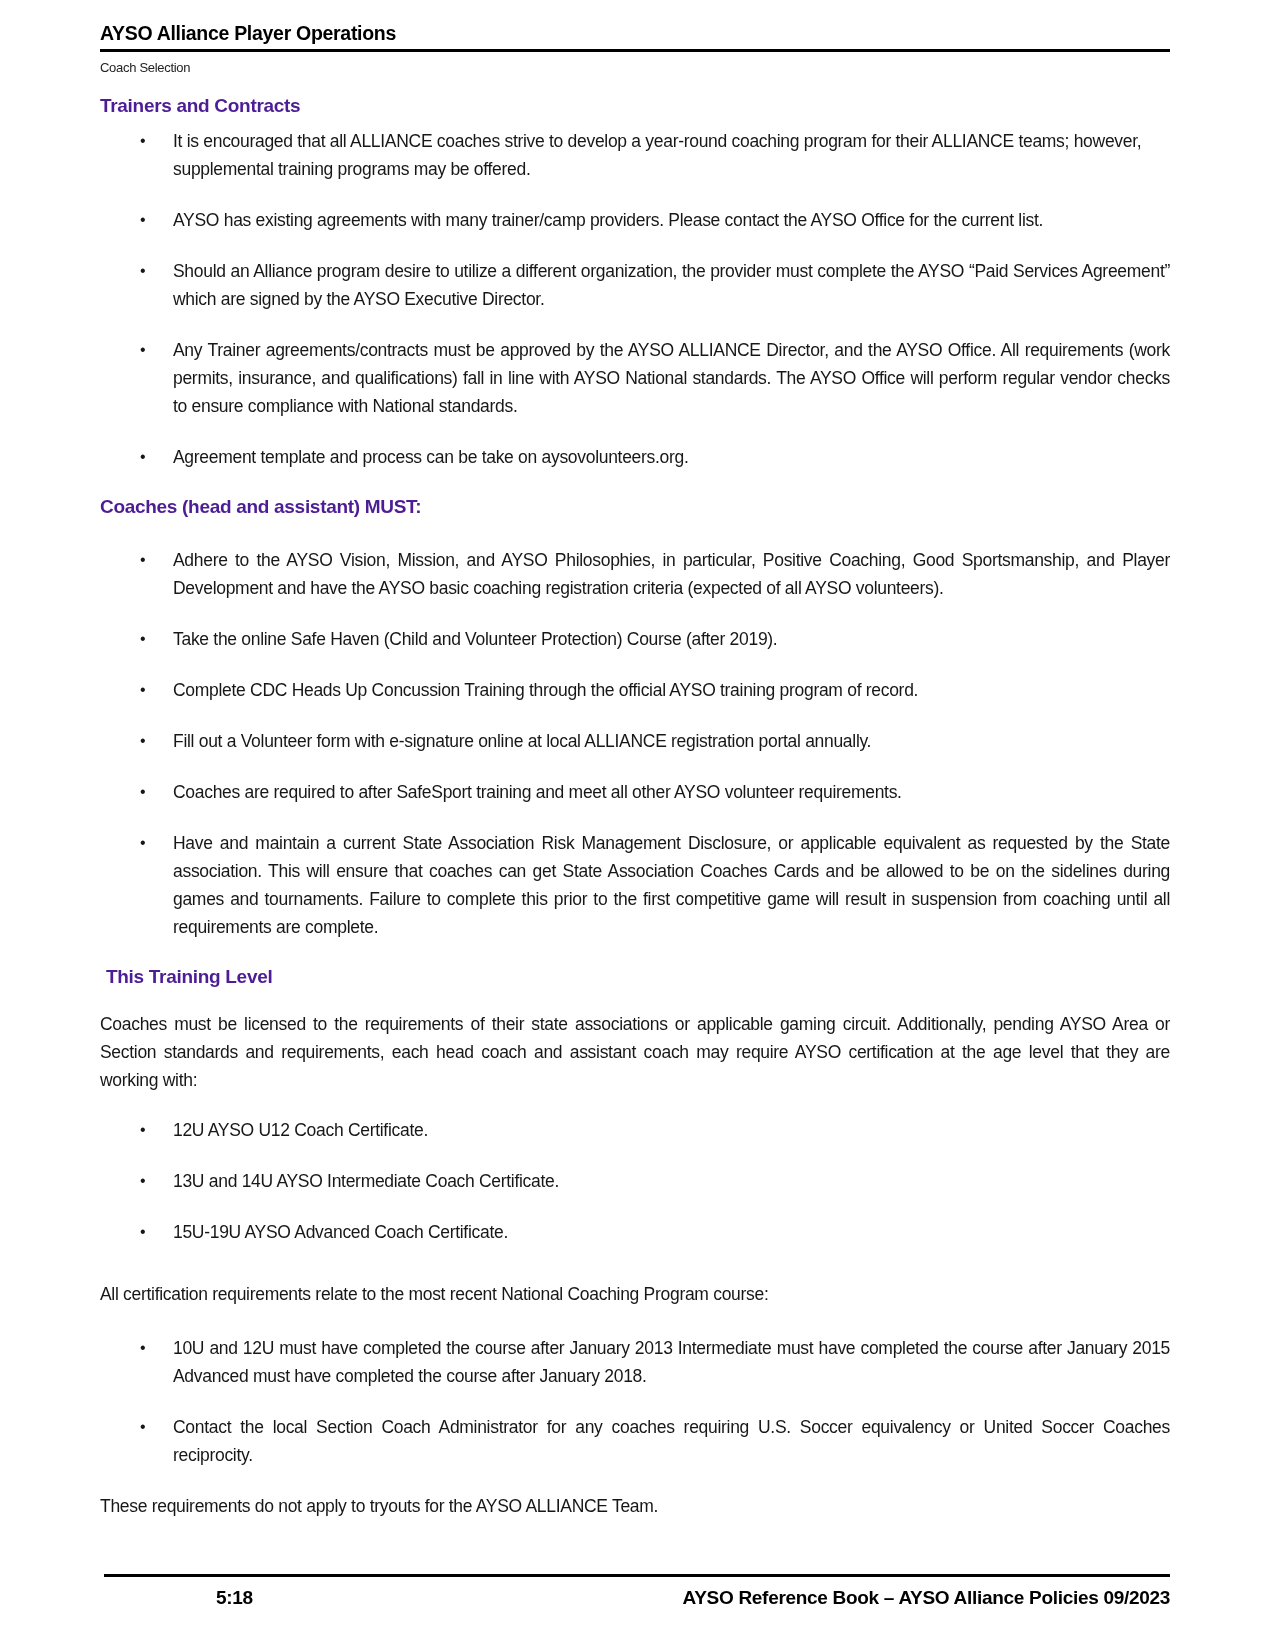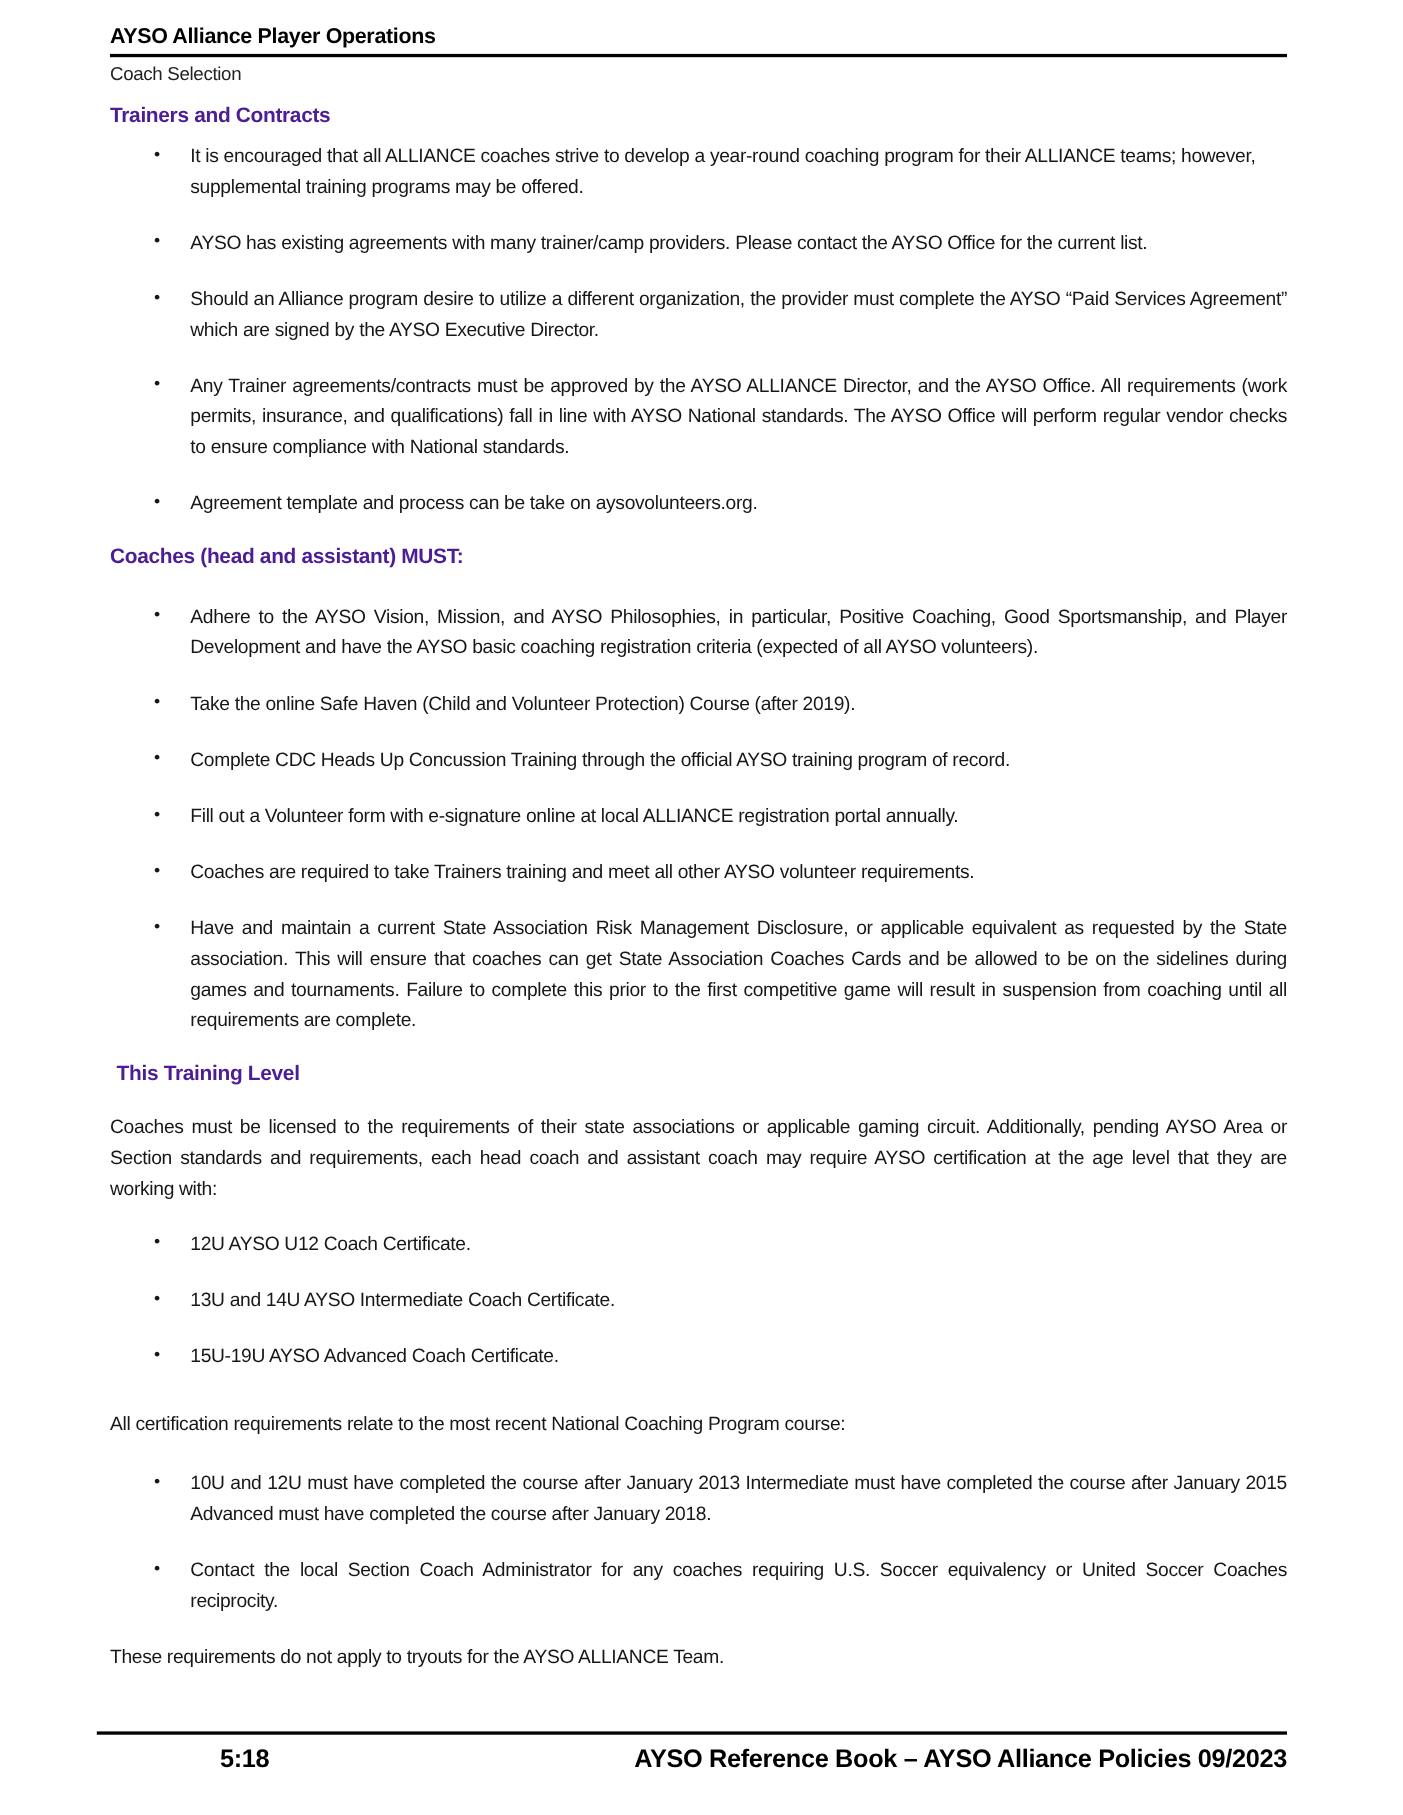--- a/index.html
+++ b/index.html
@@ -18,21 +18,21 @@
     padding: 20px 105px 0 100px;
   }
   
   .doc-title {
     font-weight: bold; font-size: 19.5px; line-height: 26px; color: #000;
   }
   .header-rule {
     border: 0; border-top: 3px solid #000; margin-top: 3px;
   }
   .doc-section {
-    font-size: 17px; line-height: 26px; margin-top: 3px; color: #222;
+    font-size: 13px; line-height: 26px; margin-top: 3px; color: #222;
   }
   
   h2 {
     font-weight: bold; font-size: 19px; line-height: 26px; color: #4c1d95;
     letter-spacing: -0.3px;
   }
   .h-trainers { margin-top: 12px; }
   .h-coaches  { margin-top: 16px; }
   .h-training { margin-top: 16px; padding-left: 6px; }
   
@@ -50,25 +50,25 @@
     position: absolute; left: 40px; top: 0;
     font-size: 16px;
   }
   li.just, p.just { text-align: justify; }
   
   .para-intro   { margin-top: 20px; }
   .para-course  { margin-top: 34px; }
   .para-closing { margin-top: 18px; }
   
   .footer {
-    position: absolute; left: 88px; right: 105px; top: 1574px;
+    position: absolute; left: 104px; right: 105px; top: 1574px;
     border-top: 3px solid #000;
     padding-top: 7px;
     display: flex; align-items: baseline;
-    font-weight: bold; font-size: 23px; color: #000;
+    font-weight: bold; font-size: 19px; color: #000;
   }
   .footer .page-num { margin-left: 112px; }
   .footer .ref { margin-left: auto; }
 </style>
 </head>
 <body>
 
 <div class="page">
 
   <header>
@@ -114,21 +114,21 @@
     <li>
       <span class="marker">•</span>
       <span>Complete CDC Heads Up Concussion Training through the official AYSO training program of record.</span>
     </li>
     <li>
       <span class="marker">•</span>
       <span>Fill out a Volunteer form with e-signature online at local ALLIANCE registration portal annually.</span>
     </li>
     <li>
       <span class="marker">•</span>
-      <span>Coaches are required to take Trainers training and meet all other AYSO volunteer requirements.</span>
+      <span>Coaches are required to after SafeSport training and meet all other AYSO volunteer requirements.</span>
     </li>
     <li class="just">
       <span class="marker">•</span>
       <span>Have and maintain a current State Association Risk Management Disclosure, or applicable equivalent as requested by the State association. This will ensure that coaches can get State Association Coaches Cards and be allowed to be on the sidelines during games and tournaments. Failure to complete this prior to the first competitive game will result in suspension from coaching until all requirements are complete.</span>
     </li>
   </ul>
 
   <h2 class="h-training">This Training Level</h2>
   <p class="para-intro just">Coaches must be licensed to the requirements of their state associations or applicable gaming circuit. Additionally, pending AYSO Area or Section standards and requirements, each head coach and assistant coach may require AYSO certification at the age level that they are working with:</p>
 

